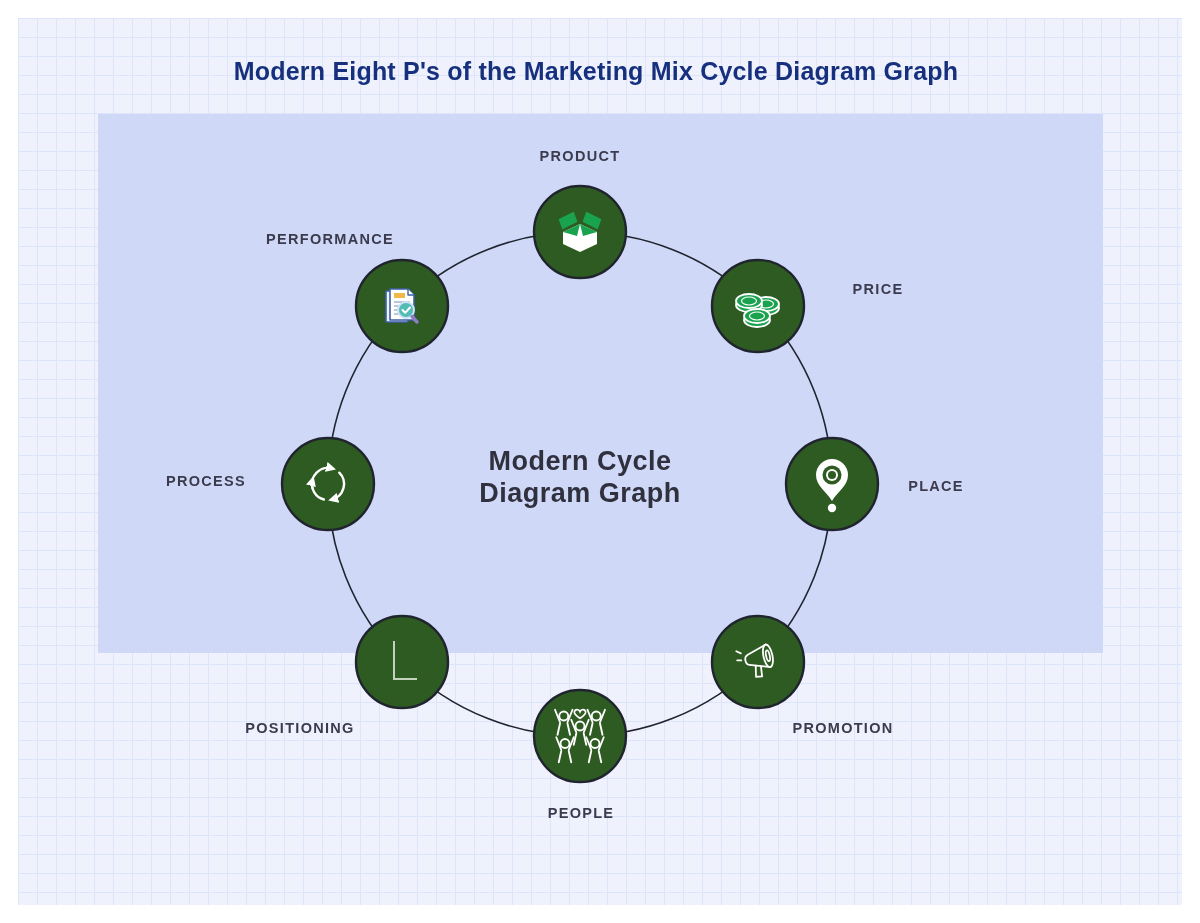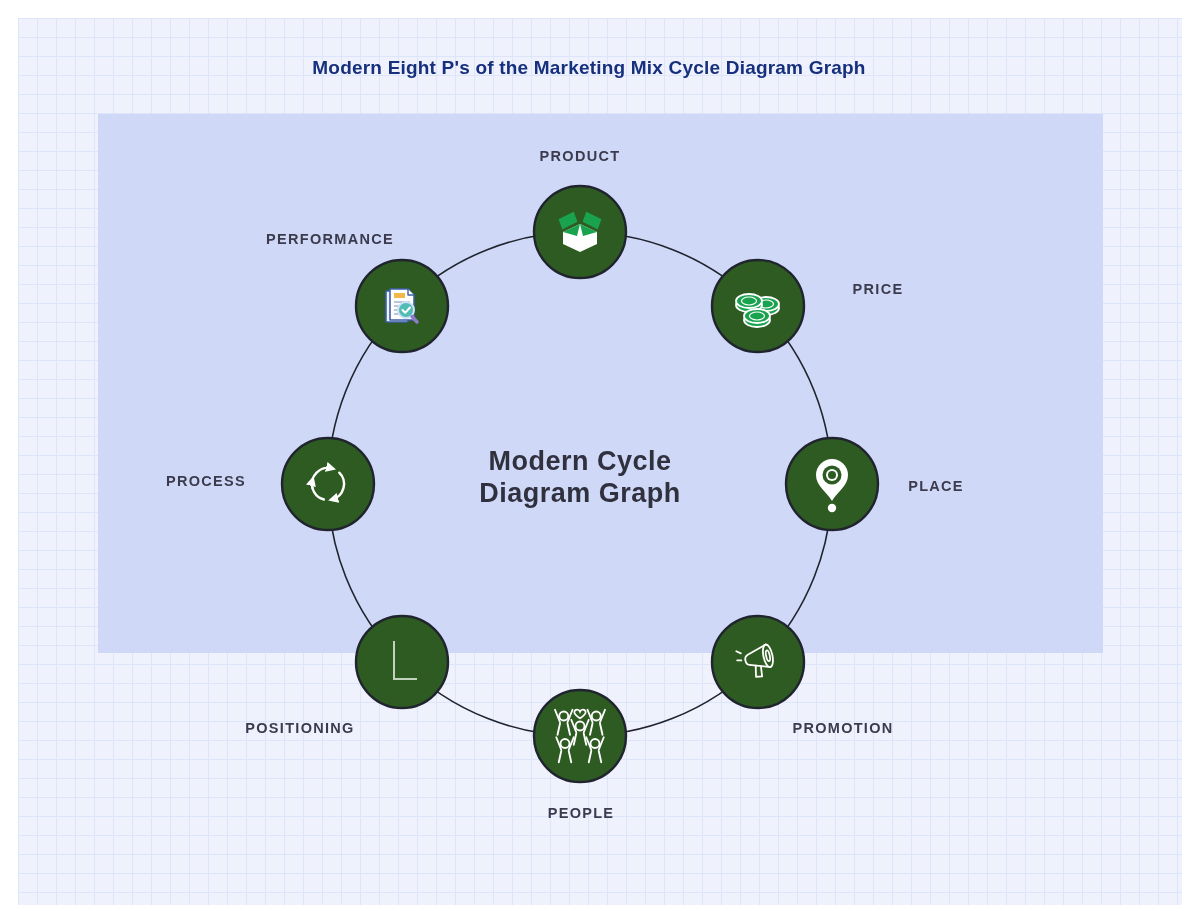--- a/index.html
+++ b/index.html
@@ -3,22 +3,22 @@
 <meta charset="utf-8">
 <style>
   html,body{margin:0;padding:0;background:#ffffff;}
   .stage{position:relative;width:1200px;height:923px;background:#ffffff;overflow:hidden;
          font-family:"Liberation Sans",sans-serif;}
   .grid-bg{position:absolute;left:18px;top:18px;width:1164px;height:887px;
     background-color:#eff2fc;
     background-image:linear-gradient(#dde5fa 1px,transparent 1px),
                      linear-gradient(90deg,#dde5fa 1px,transparent 1px);
     background-size:19px 19px;}
-  .page-title{position:absolute;left:4px;top:57px;width:1170px;text-align:center;
-    font-size:19px;font-weight:bold;color:#16307e;letter-spacing:0.2px;}
+  .page-title{position:absolute;left:11px;top:57px;width:1170px;text-align:center;
+    font-size:25px;font-weight:bold;color:#16307e;letter-spacing:0.2px;}
   .panel{position:absolute;left:98px;top:114px;width:1005px;height:539px;background:#cfd9f7;}
   svg{display:block;}
   .node-label{font-family:"Liberation Sans",sans-serif;font-size:14.5px;font-weight:bold;
     fill:#3b3b4d;letter-spacing:1.3px;}
   .center-label{font-family:"Liberation Sans",sans-serif;font-size:27px;font-weight:bold;
     fill:#30303e;letter-spacing:0.5px;}
 </style>
 </head>
 <body>
 

